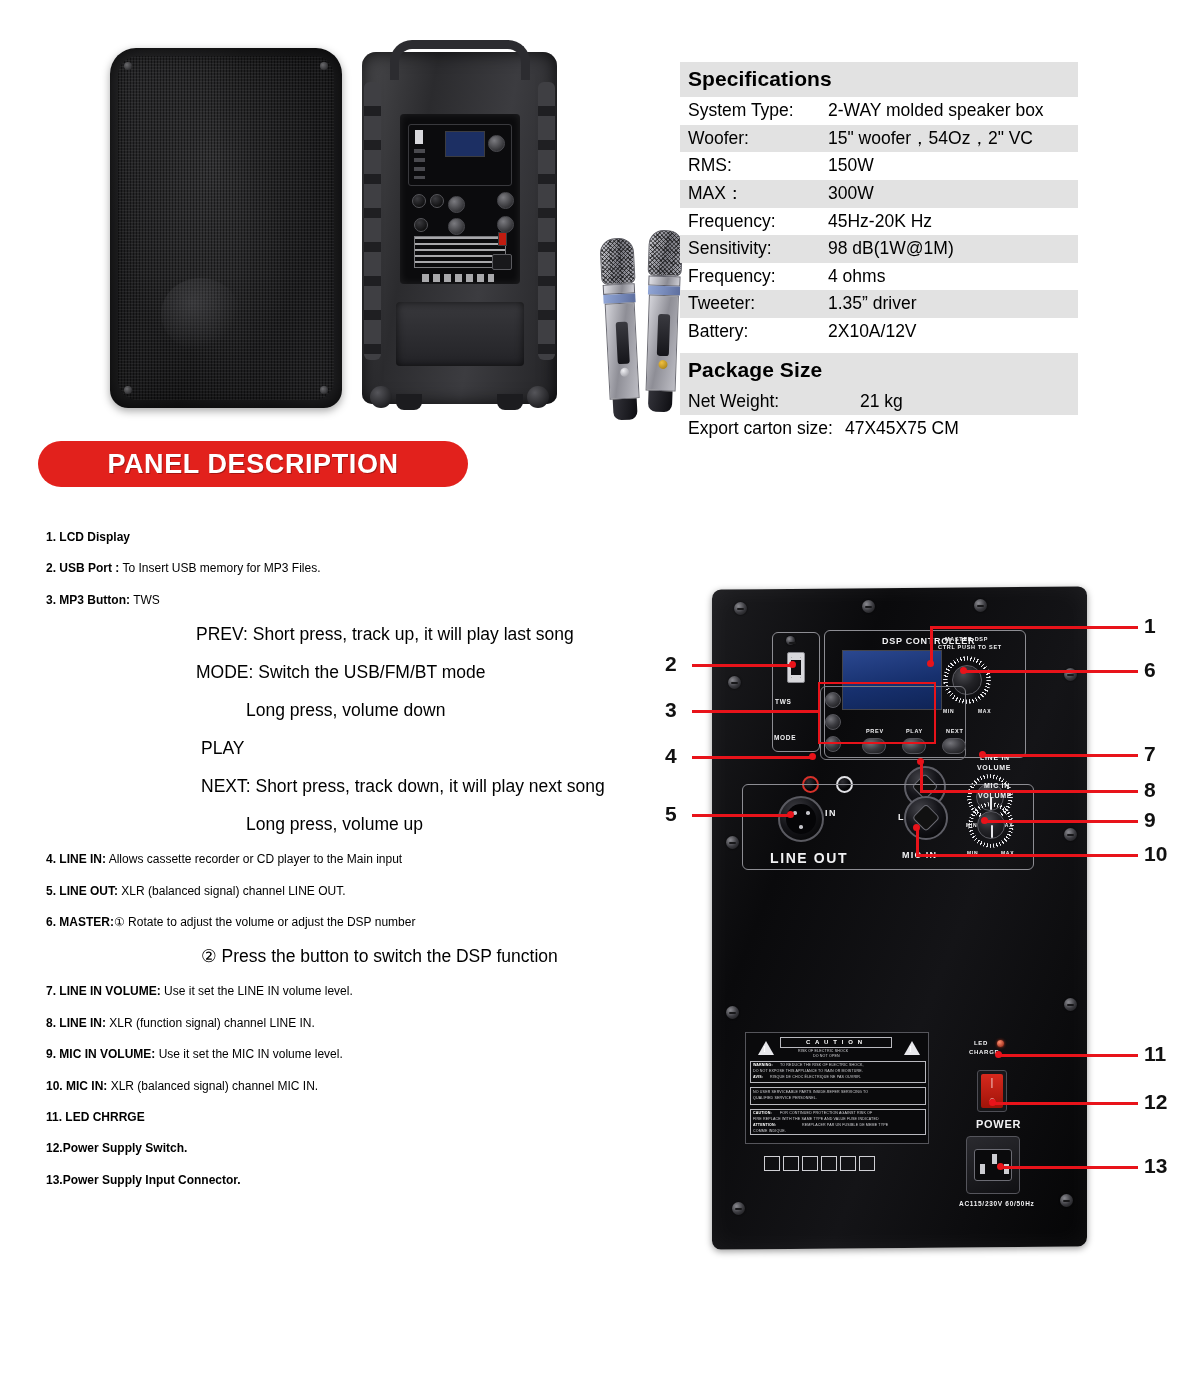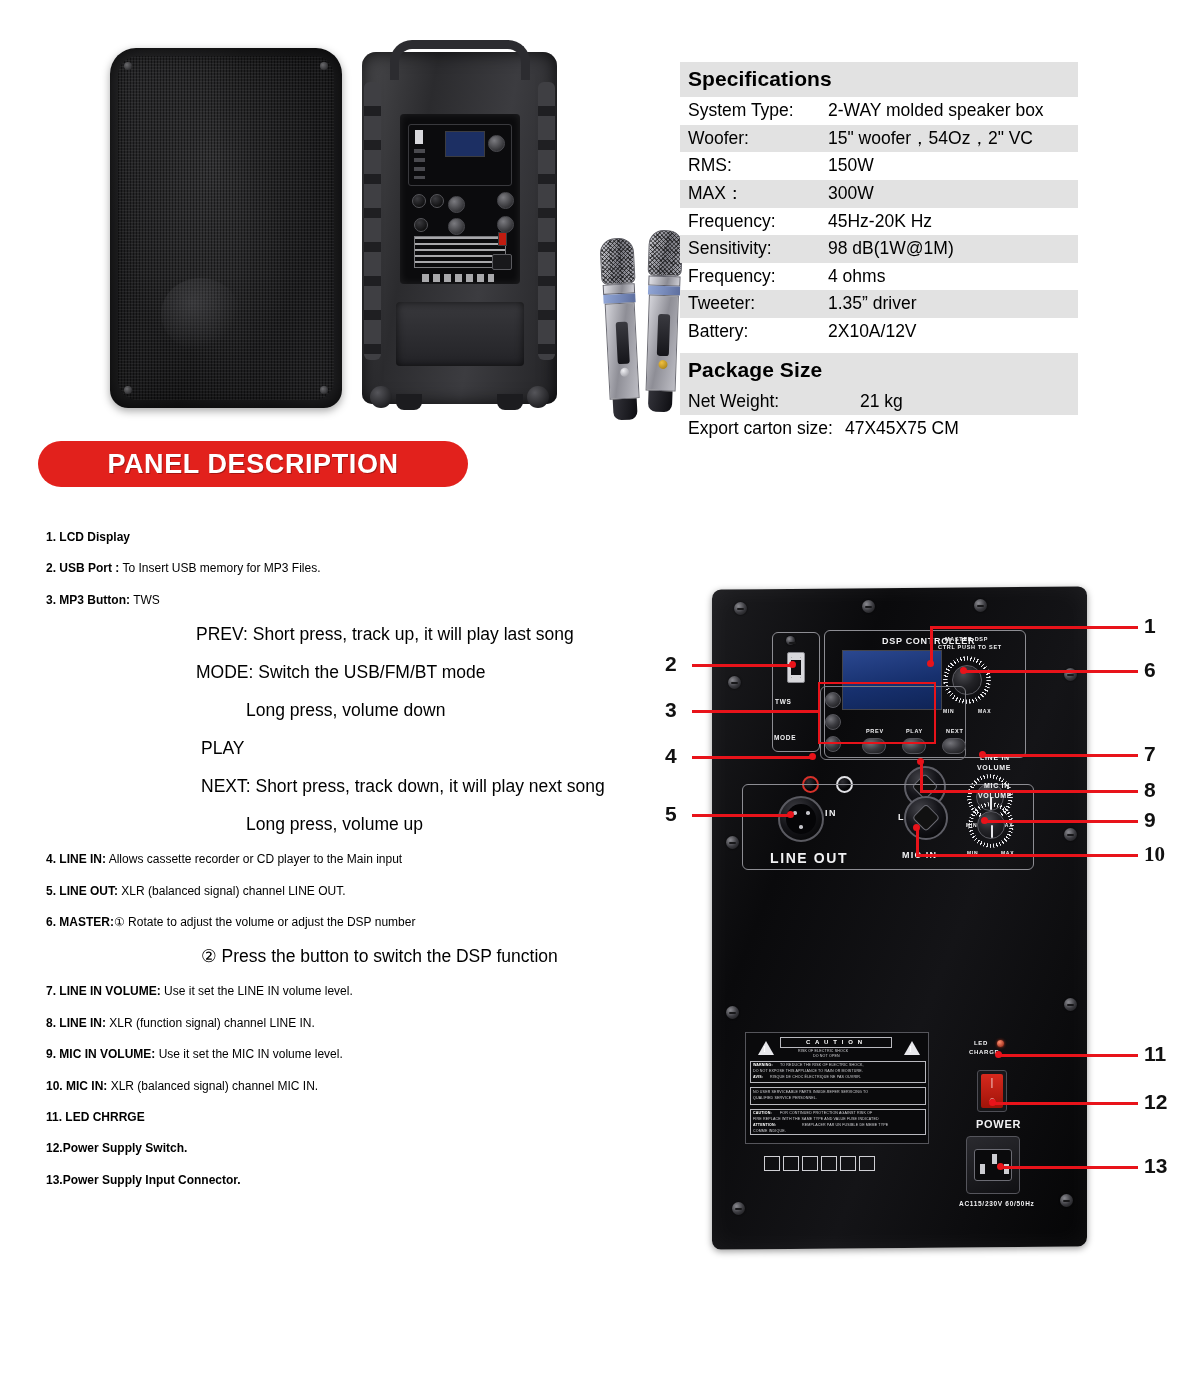--- a/index.html
+++ b/index.html
@@ -610,21 +610,21 @@
   <div class="co-dot" style="left:917px; top:758px;"></div>
   <div class="co-num" style="left:1144px; top:778px;">8</div>
 
   <div class="co-line" style="left:984px; top:820px; width:154px;"></div>
   <div class="co-dot" style="left:981px; top:817px;"></div>
   <div class="co-num" style="left:1144px; top:808px;">9</div>
 
   <div class="co-line" style="left:916px; top:854px; width:222px;"></div>
   <div class="co-vert" style="left:916px; top:828px; height:26px;"></div>
   <div class="co-dot" style="left:913px; top:824px;"></div>
-  <div class="co-num" style="left:1144px; top:842px;font-family:Liberation Serif, serif;">10</div>
+  <div class="co-num" style="left:1144px; top:842px;">10</div>
 
   <div class="co-line" style="left:998px; top:1054px; width:140px;"></div>
   <div class="co-dot" style="left:995px; top:1051px;"></div>
   <div class="co-num" style="left:1144px; top:1042px;">11</div>
 
   <div class="co-line" style="left:992px; top:1102px; width:146px;"></div>
   <div class="co-dot" style="left:989px; top:1099px;"></div>
   <div class="co-num" style="left:1144px; top:1090px;">12</div>
 
   <div class="co-line" style="left:1000px; top:1166px; width:138px;"></div>

